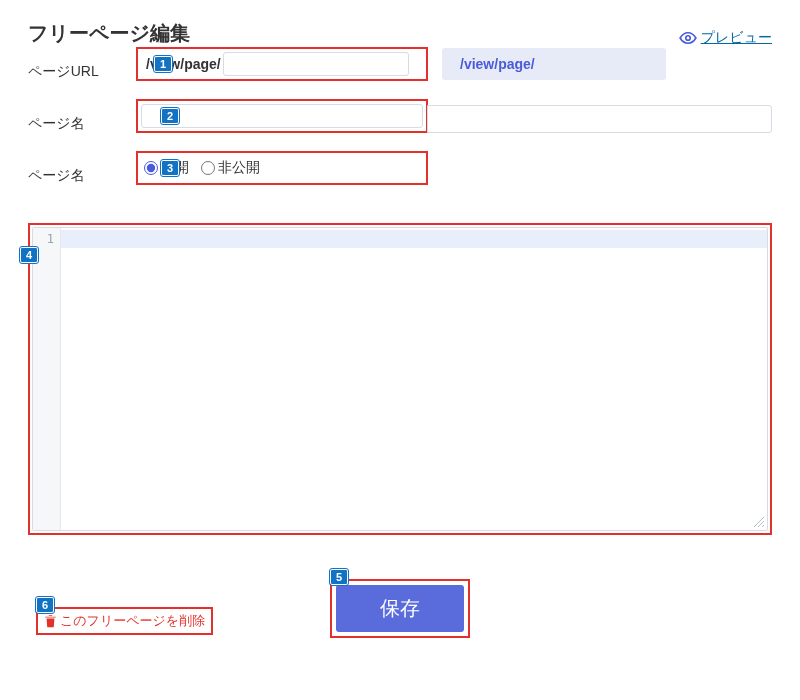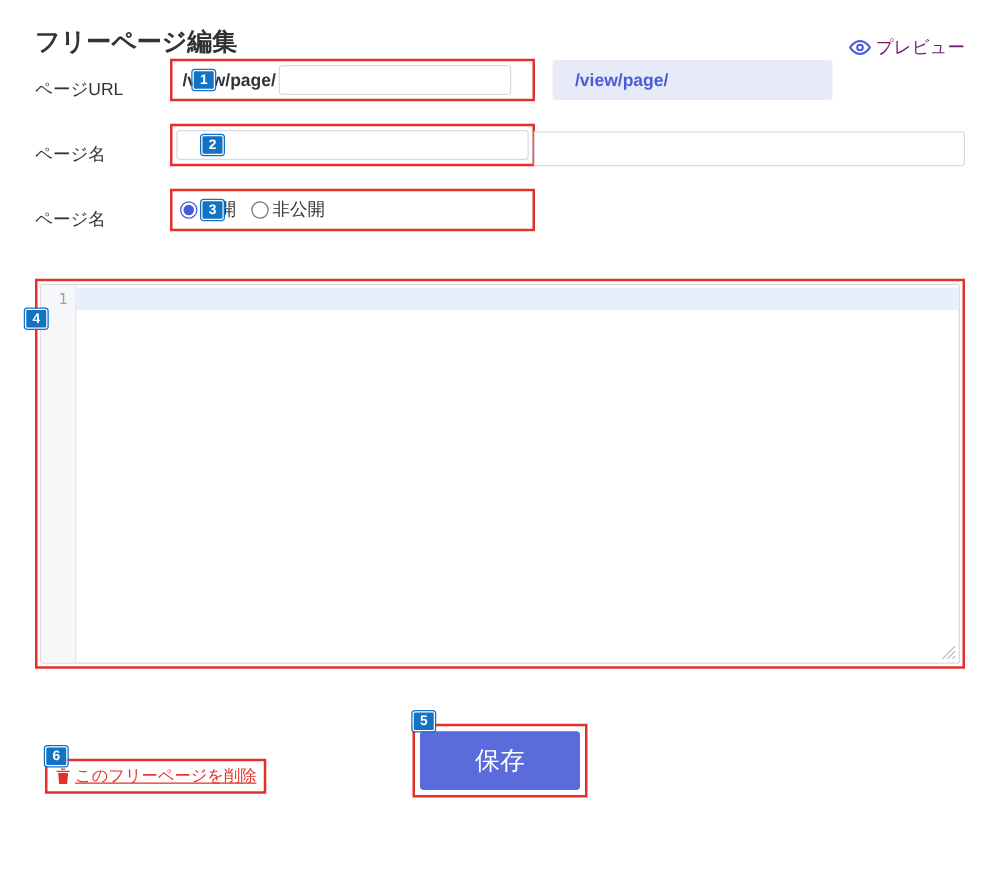--- a/index.html
+++ b/index.html
@@ -19,22 +19,23 @@
     }
     .page-title {
       font-size: 20px;
       font-weight: 700;
       color: #333;
     }
     .preview-link {
       display: flex;
       align-items: center;
       gap: 4px;
-      color: #701a75;
-      font-size: 14px;
+      color: #0369a1;
+      font-size: 14px;
+      text-decoration: underline;
       cursor: pointer;
     }
     .preview-link svg { width: 18px; height: 18px; }
     .form-row {
       display: flex;
       align-items: flex-end;
       margin-bottom: 18px;
       position: relative;
     }
     .form-label {
@@ -221,21 +222,20 @@
       bottom: -6px;
       border: 2px solid #e4302b;
       padding: 3px 6px;
       display: flex;
       align-items: center;
       gap: 3px;
     }
     .delete-link {
       color: #e4302b;
       font-size: 13px;
-      text-decoration: underline;
       cursor: pointer;
     }
     .trash-icon { width: 13px; height: 14px; }
   </style>
 </head>
 <body>
 
 <div class="header-row">
   <h1 class="page-title">フリーページ編集</h1>
   <a class="preview-link">

